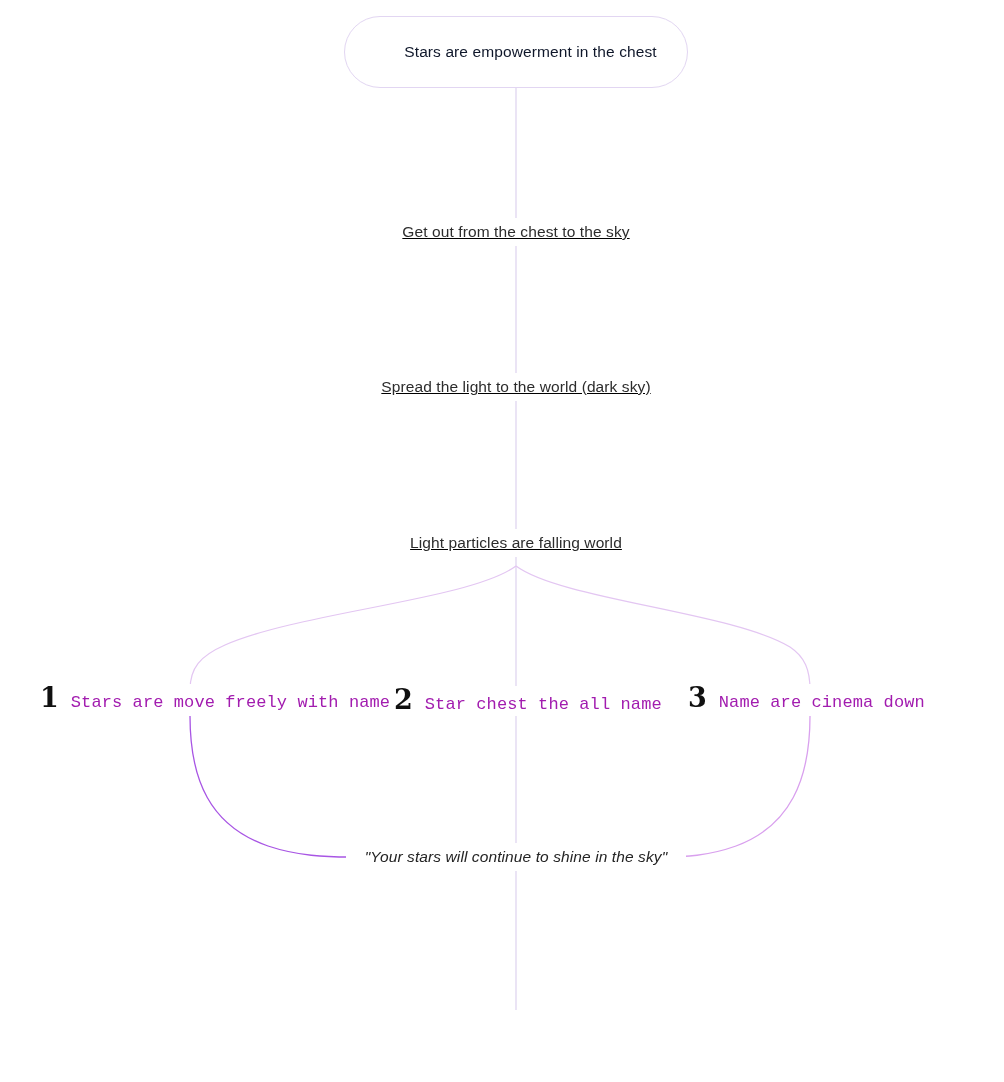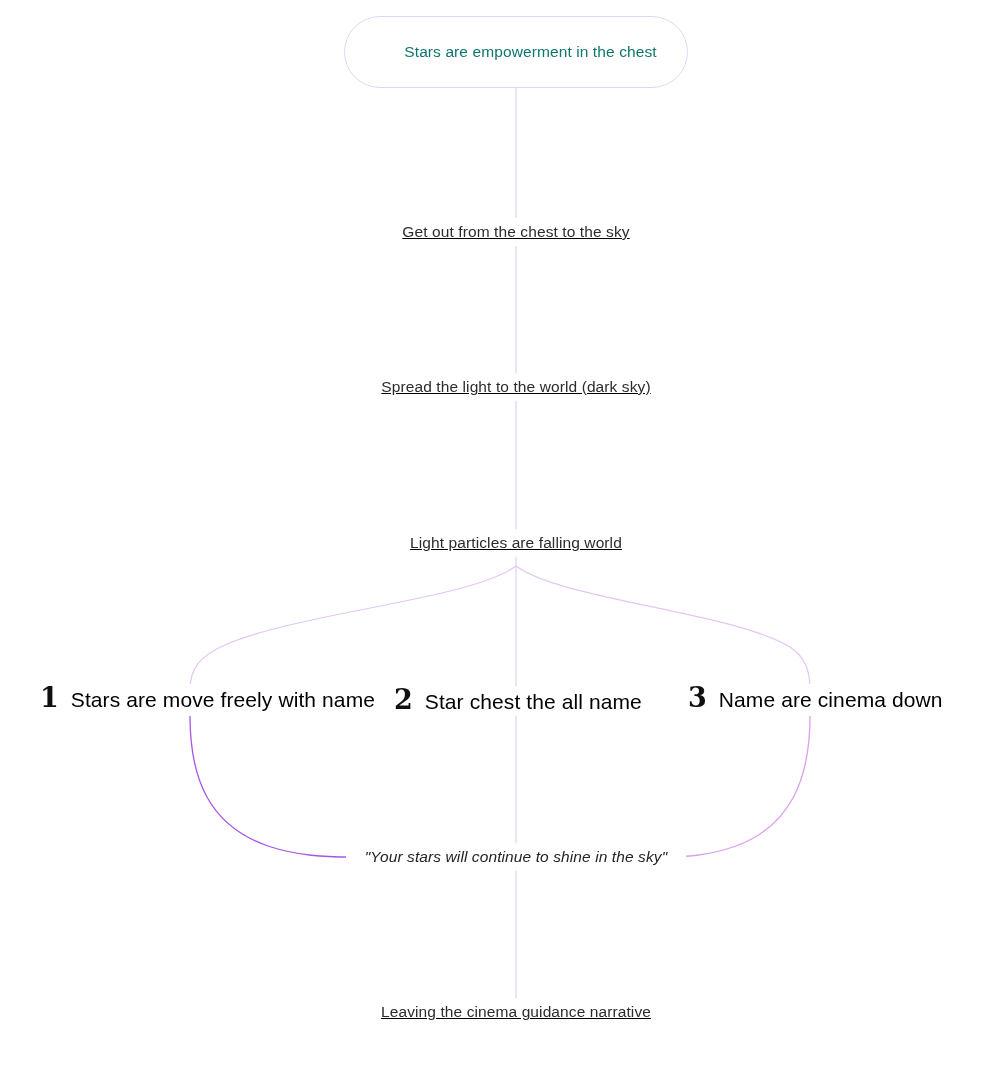--- a/index.html
+++ b/index.html
@@ -31,21 +31,21 @@
     box-sizing: border-box;
     display: flex;
     align-items: center;
     justify-content: center;
     background: #ffffff;
     border: 1px solid #e2d6f2;
     border-radius: 999px;
   }
   .node-pill .pill-label {
     font-size: 15.5px;
-    color: #0f766e;
+    color: #0f172a;
     letter-spacing: 0.1px;
     white-space: nowrap;
     margin-left: 29px;
   }
   .stage {
     position: absolute;
     display: flex;
     align-items: center;
     justify-content: center;
     background: #ffffff;
@@ -69,25 +69,26 @@
   .branch-num {
     font-family: "DejaVu Serif", serif;
     font-size: 27px;
     font-weight: 700;
     color: #101010;
     line-height: 1;
     padding: 0 4px;
     background: #ffffff;
   }
   .branch-label {
-    font-size: 21px;
-    color: #000000;
+    font-size: 17px;
+    color: #a21caf;
     letter-spacing: 0.1px;
     padding: 0 8px;
     background: #ffffff;
+    font-family: Liberation Mono, monospace;
   }
   .quote {
     position: absolute;
     display: flex;
     align-items: center;
     justify-content: center;
     background: #ffffff;
     white-space: nowrap;
   }
   .quote-text {
@@ -149,17 +150,14 @@
 
   <div class="branch" style="left:684px; top:684px; height:30px;">
     <span class="branch-num">3</span>
     <span class="branch-label">Name are cinema down</span>
   </div>
 
   <div class="quote" style="left:346px; top:843px; width:340px; height:28px;">
     <span class="quote-text">"Your stars will continue to shine in the sky"</span>
   </div>
 
-  <div class="stage" style="left:336px; top:998px; width:360px; height:28px;">
-    <span class="stage-label">Leaving the cinema guidance narrative</span>
-  </div>
 
 </div>
 
 </body></html>

